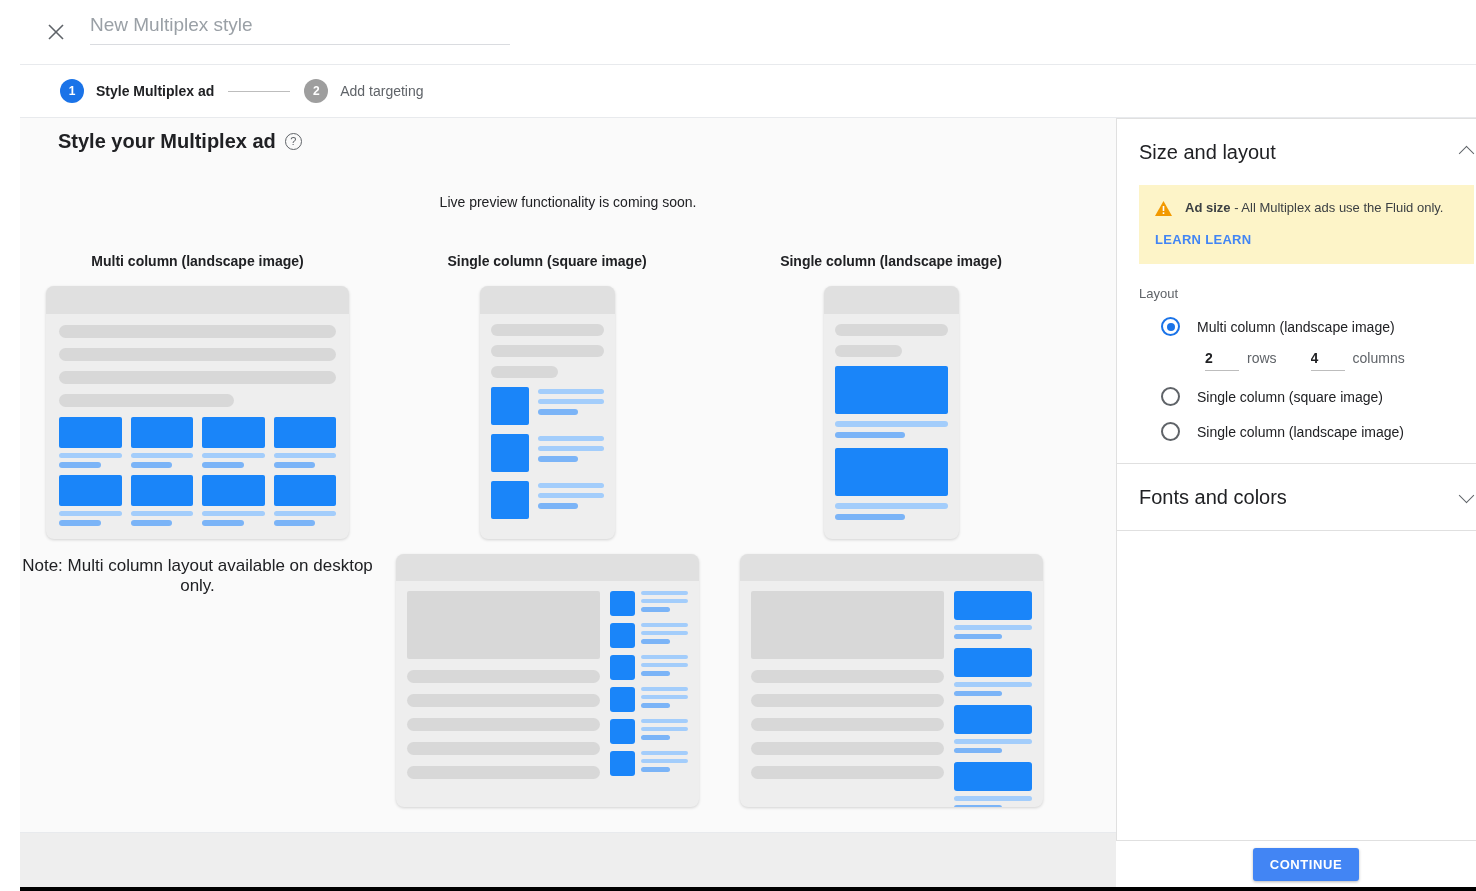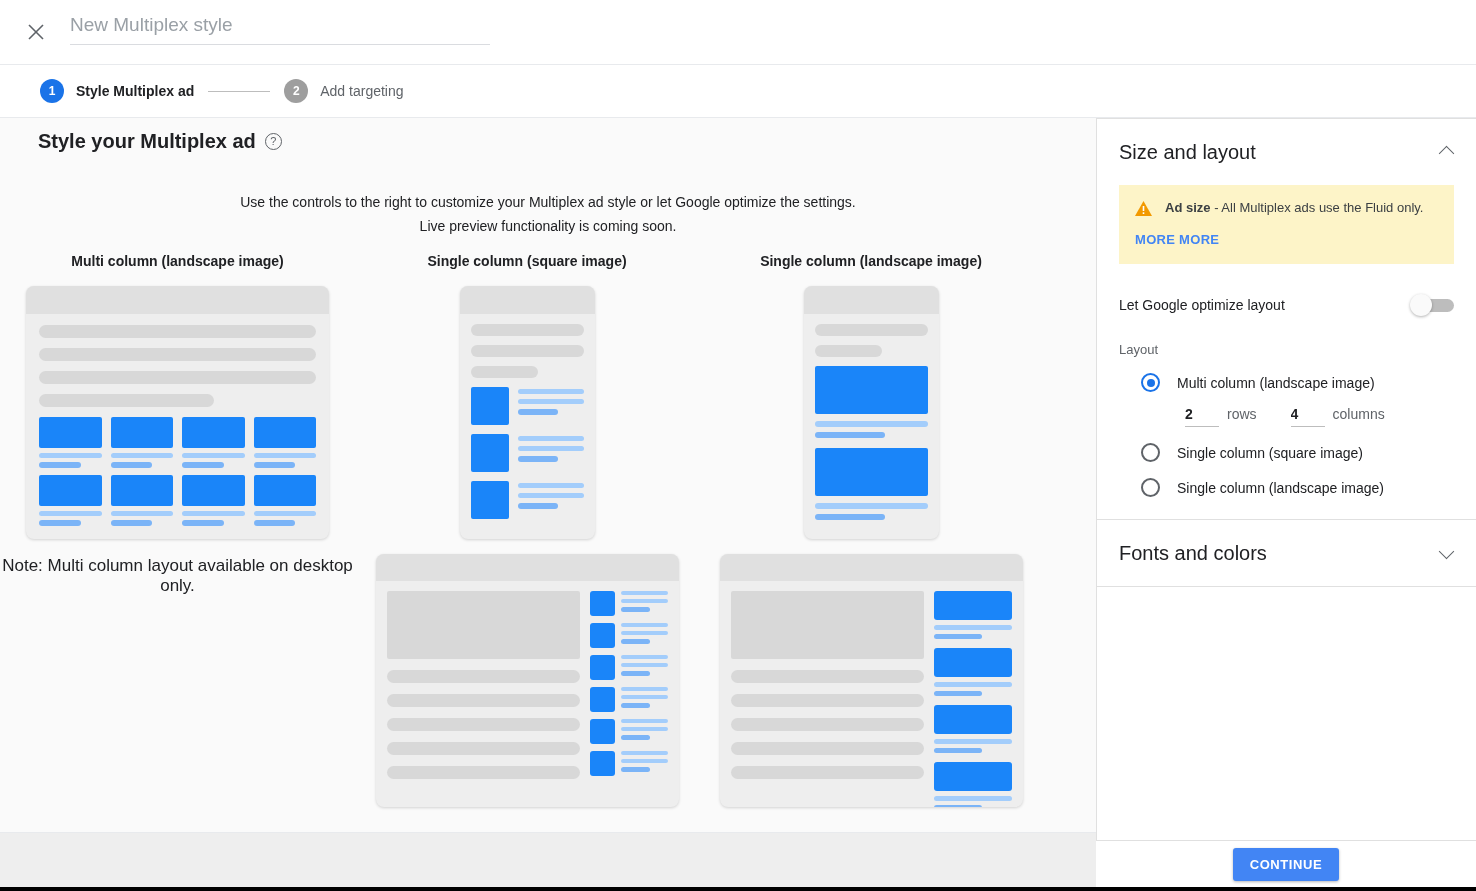--- a/index.html
+++ b/index.html
@@ -3,21 +3,21 @@
 <meta charset="utf-8">
 <style>
   * { box-sizing: border-box; margin: 0; padding: 0; }
   html, body {
     width: 1476px; height: 891px;
     font-family: "Liberation Sans", sans-serif;
     background: #ffffff;
     color: #202124;
     overflow: hidden;
   }
-  .app { position: relative; width: 1276px; height: 891px; background: #7dd3fc; }
+  .app { position: relative; width: 1276px; height: 891px; background: #7dd3fc; margin-left: 20px; }
 
   
   .topbar {
     position: absolute; top: 0; left: 0; width: 1476px; height: 64px;
     background: #ffffff; display: flex; align-items: center;
   }
   .close-btn {
     position: absolute; left: 22px; top: 18px;
     width: 28px; height: 28px; cursor: pointer;
     display: flex; align-items: center; justify-content: center;
@@ -268,21 +268,20 @@
     </div>
   </div>
 
   <div class="main">
     <div class="page-title">
       <span>Style your Multiplex ad</span>
       <span class="help-icon">?</span>
     </div>
 
     <div class="subtitle">
-      <div>Use the controls to the right to customize your Multiplex ad style or let Google optimize the settings.</div>
       <div>Live preview functionality is coming soon.</div>
     </div>
 
     <div class="previews">
       <div class="prow">
 
         <div class="pcol first">
           <div class="pcol-head">Multi column (landscape image)</div>
           <div class="mock mock-multi">
             <div class="mock-header"></div>
@@ -512,30 +511,23 @@
         <div class="notice-row">
           <svg class="warn-tri" viewBox="0 0 17 15">
             <path d="M8.5 0 L17 15 L0 15 Z" fill="#f29900"></path>
             <rect x="7.7" y="5" width="1.6" height="5" fill="#ffffff"></rect>
             <rect x="7.7" y="11.3" width="1.6" height="1.7" fill="#ffffff"></rect>
           </svg>
           <div class="notice-text">
             <b>Ad size</b><span> - All Multiplex ads use the Fluid only.</span>
           </div>
         </div>
-        <span class="learn-more">MORE MORE</span>
+        <span class="learn-more">LEARN LEARN</span>
       </div>
 
-      <div class="toggle-row">
-        <div class="toggle-label">Let Google optimize layout</div>
-        <div class="switch">
-          <div class="track"></div>
-          <div class="knob"></div>
-        </div>
-      </div>
 
       <div class="layout-label">Layout</div>
 
       <div class="radio-row">
         <div class="radio checked"></div>
         <div class="radio-text">Multi column (landscape image)</div>
       </div>
 
       <div class="numrow">
         <div class="numfield">

